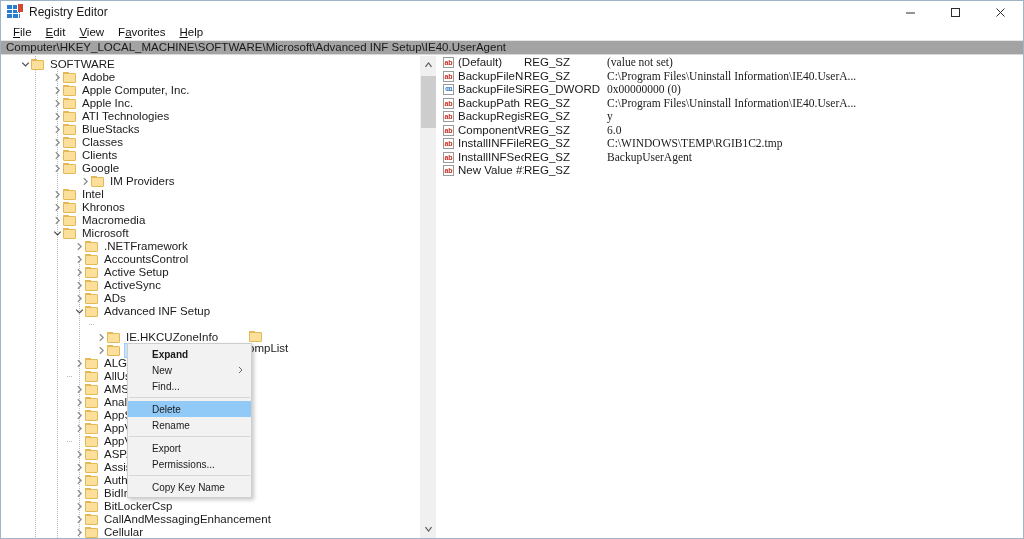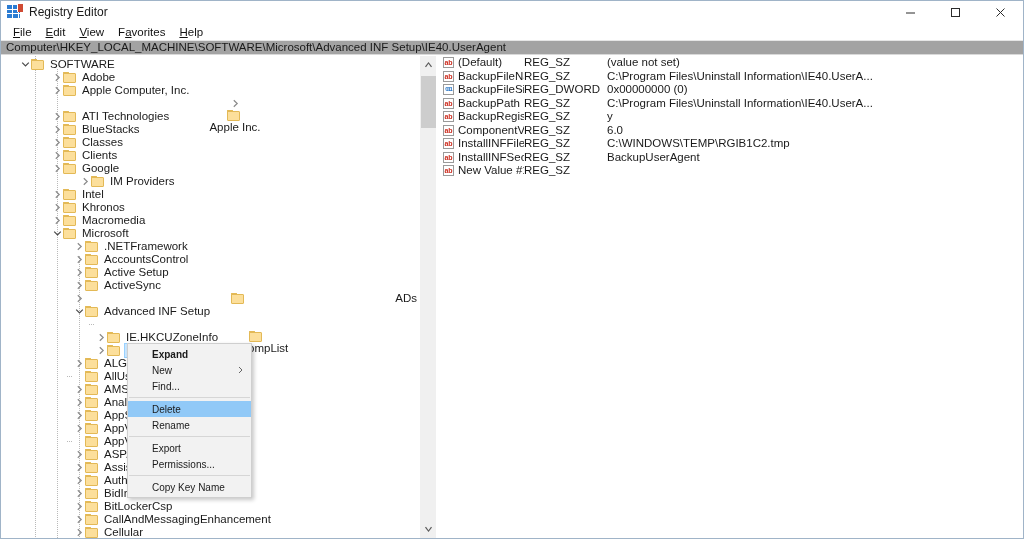--- a/index.html
+++ b/index.html
@@ -247,21 +247,21 @@
     font-size: 11.5px;
     color: #1a1a1a;
     white-space: nowrap;
   }
   .lrow .cell {
     overflow: hidden;
     line-height: 13.5px;
   }
   .cell.v-name { width: 87px; flex: none; display: flex; align-items: center; padding-left: 6px; }
   .cell.v-type { width: 83px; flex: none; }
-  .cell.v-data { flex: 1; padding-right: 4px; }
+  .cell.v-data { flex: 1; padding-right: 4px; font-family: Liberation Serif, serif; }
 
   .vicon {
     width: 11px; height: 11px;
     flex: none;
     margin-right: 4px;
     border: 1px solid #9a9a9a;
     background: #ffffff;
     font-size: 7px;
     line-height: 9px;
     text-align: center;
@@ -393,21 +393,21 @@
                 <svg width="9" height="9" viewBox="0 0 9 9">
                   <path d="M2.8 1.2 L6.2 4.5 L2.8 7.8" fill="none" stroke="#8a8a8a" stroke-width="1.2"></path>
                 </svg>
               </span>
               <span class="folder">
                 <span class="tab"></span>
                 <span class="body"></span>
               </span>
               <span class="tlabel">Apple Computer, Inc.</span>
             </div>
-            <div class="tnode" style="padding-left: 50px; flex-direction: column;">
+            <div class="tnode" style="padding-left: 50px;">
               <span class="twist">
                 <svg width="9" height="9" viewBox="0 0 9 9">
                   <path d="M2.8 1.2 L6.2 4.5 L2.8 7.8" fill="none" stroke="#8a8a8a" stroke-width="1.2"></path>
                 </svg>
               </span>
               <span class="folder">
                 <span class="tab"></span>
                 <span class="body"></span>
               </span>
               <span class="tlabel">Apple Inc.</span>
@@ -573,21 +573,21 @@
                 <svg width="9" height="9" viewBox="0 0 9 9">
                   <path d="M2.8 1.2 L6.2 4.5 L2.8 7.8" fill="none" stroke="#8a8a8a" stroke-width="1.2"></path>
                 </svg>
               </span>
               <span class="folder">
                 <span class="tab"></span>
                 <span class="body"></span>
               </span>
               <span class="tlabel">ActiveSync</span>
             </div>
-            <div class="tnode" style="padding-left: 72px; justify-content: space-between;">
+            <div class="tnode" style="padding-left: 72px;">
               <span class="twist">
                 <svg width="9" height="9" viewBox="0 0 9 9">
                   <path d="M2.8 1.2 L6.2 4.5 L2.8 7.8" fill="none" stroke="#8a8a8a" stroke-width="1.2"></path>
                 </svg>
               </span>
               <span class="folder">
                 <span class="tab"></span>
                 <span class="body"></span>
               </span>
               <span class="tlabel">ADs</span>

